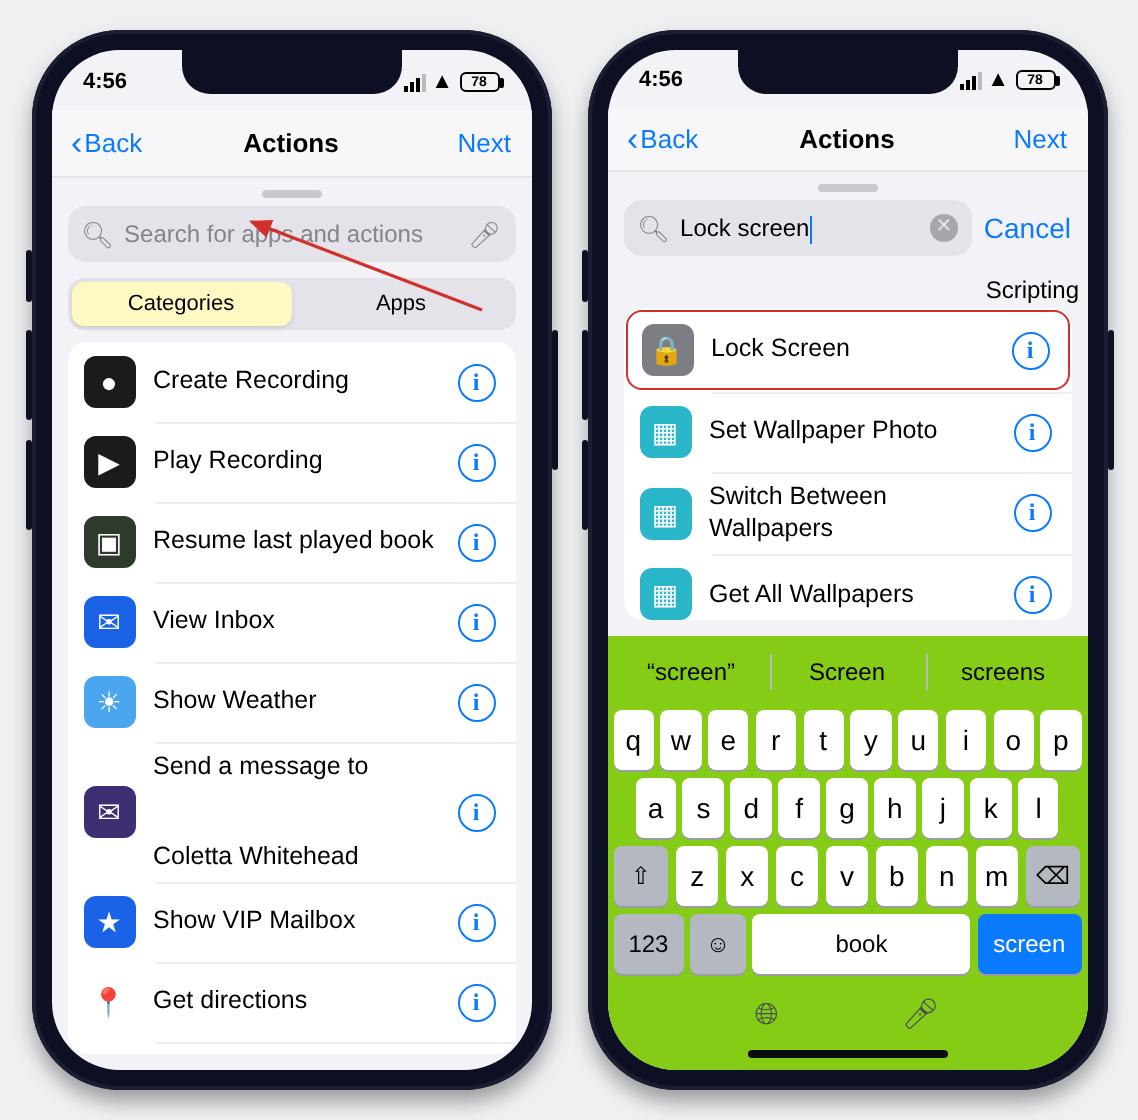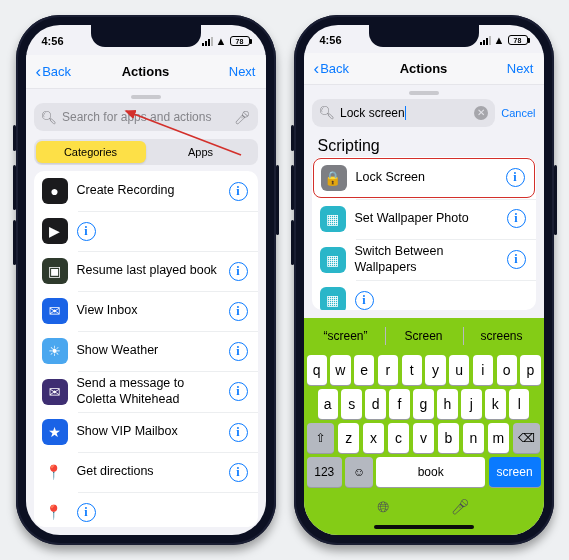--- a/index.html
+++ b/index.html
@@ -33,35 +33,35 @@
   .grabber { width:30px; height:4px; background:#c9c9ce; border-radius:3px; margin:6px auto 4px; }
 
   .searchwrap { display:flex; gap:6px; align-items:center; padding:0 8px 6px; }
   .searchbar { flex:1; background:#e3e3e9; border-radius:9px; height:28px; display:flex; align-items:center; padding:0 7px; gap:5px; color:#848489; font-size:12px; }
   .searchbar .mag { font-size:13px; color:#848489; }
   .searchbar .txt { flex:1; color:#848489; white-space:nowrap; overflow:hidden;}
   .searchbar .txt.typed { color:#000;}
   .caret { display:inline-block; width:1.5px; height:14px; background:#0a7aff; vertical-align:middle; }
   .clear { width:14px; height:14px; border-radius:50%; background:#a6a6ab; color:#e3e3e9; font-size:10px; line-height:14px; text-align:center; }
   .mic { font-size:13px; color:#848489; }
-  .cancel { color:#0a7aff; font-size:11px; }
+  .cancel { color:#0a7aff; font-size:14px; }
 
   .seg { margin:2px 8px 6px; background:#e3e3e9; border-radius:8px; padding:2px; display:flex; height:26px; }
   .seg > div { flex:1; display:flex; align-items:center; justify-content:center; font-size:11px; color:#000; border-radius:6px; }
-  .seg > div.on { background:#fde047; box-shadow:0 1px 2px rgba(0,0,0,.12); font-weight:500;}
-
-  .section-title { font-size:16px; color:#000; padding:4px 14px 2px; font-weight:400;}
+  .seg > div.on { background:#fef9c3; box-shadow:0 1px 2px rgba(0,0,0,.12); font-weight:500;}
+
+  .section-title { font-size:12px; color:#000; padding:4px 4px 2px; font-weight:400;text-align:right;}
 
   .list { background:#fff; margin:0 8px 8px; border-radius:10px; overflow:hidden; }
   .row { display:flex; align-items:center; min-height:40px; padding:5px 10px 5px 8px; gap:9px; position:relative; }
   .row + .row::before { content:""; position:absolute; top:0; left:44px; right:0; height:1px; background:#eceef0; }
   .row.hl { outline:1.5px solid #d3302b; outline-offset:-1px; margin:1px; border-radius:8px;}
   .appicon { width:26px; height:26px; border-radius:6px; flex-shrink:0; display:flex; align-items:center; justify-content:center; font-size:14px; color:#fff; }
   .row .lbl { flex:1; font-size:12.5px; color:#000; line-height:1.25; }
-  .row .lbl .sub { display:block; color:#000; font-size:12.5px; }
+  .row .lbl .sub { display:block; color:#000; font-size:12.5px;margin-top:29px; }
   .info { width:19px; height:19px; border:1.4px solid #0a7aff; border-radius:50%; color:#0a7aff; font-size:12px; font-weight:600; display:flex; align-items:center; justify-content:center; font-family:Georgia, serif;}
 
   
   .kbd { background:#84cc16; padding:3px 3px 6px; margin-top:auto; }
   .sug { display:flex; height:30px; align-items:stretch;}
   .sug > div { flex:1; display:flex; align-items:center; justify-content:center; font-size:12px; color:#000; position:relative;}
   .sug > div + div::before { content:""; position:absolute; left:0; top:6px; bottom:6px; width:1px; background:#b7bac1;}
   .krow { display:flex; gap:3.5px; margin:4px 0; justify-content:center; }
   .key { background:#fff; border-radius:4px; height:30px; min-width:19.5px; flex:1; display:flex; align-items:center; justify-content:center; font-size:14px; color:#000; box-shadow:0 1px 0 #9a9ca3; }
   .key.fn { background:#b4b8c0; font-size:12px;}
@@ -124,20 +124,21 @@
       </div>
       <div class="scroll">
         <div class="list" id="left-list">
             <div class="row">
               <div class="appicon" style="background: rgb(27, 27, 29);">●</div>
               <div class="lbl">Create Recording</div>
               <div class="info">i</div>
             </div>
             <div class="row">
               <div class="appicon" style="background: rgb(27, 27, 29);">▶</div>
+              <div class="lbl">Play Recording</div>
               <div class="info">i</div>
             </div>
             <div class="row">
               <div class="appicon" style="background: rgb(46, 58, 44);">▣</div>
               <div class="lbl">Resume last played book</div>
               <div class="info">i</div>
             </div>
             <div class="row">
               <div class="appicon" style="background: rgb(26, 99, 230);">✉</div>
               <div class="lbl">View Inbox</div>
@@ -231,20 +232,21 @@
             <div class="lbl">Set Wallpaper Photo</div>
             <div class="info">i</div>
           </div>
           <div class="row">
             <div class="appicon" style="background: rgb(42, 182, 201);">▦</div>
             <div class="lbl">Switch Between Wallpapers</div>
             <div class="info">i</div>
           </div>
           <div class="row">
             <div class="appicon" style="background: rgb(42, 182, 201);">▦</div>
+            <div class="lbl">Get All Wallpapers</div>
             <div class="info">i</div>
           </div>
         </div>
 
       <div class="kbd">
         <div class="sug" id="sug">
             <div>“screen”</div>
             <div>Screen</div>
             <div>screens</div>
           </div>

